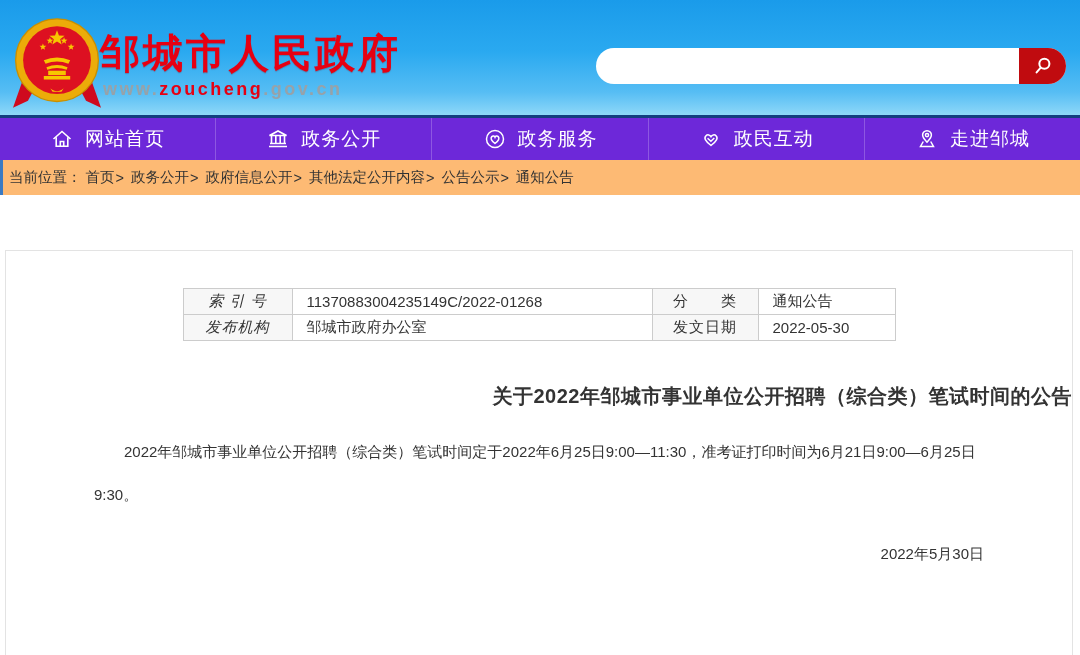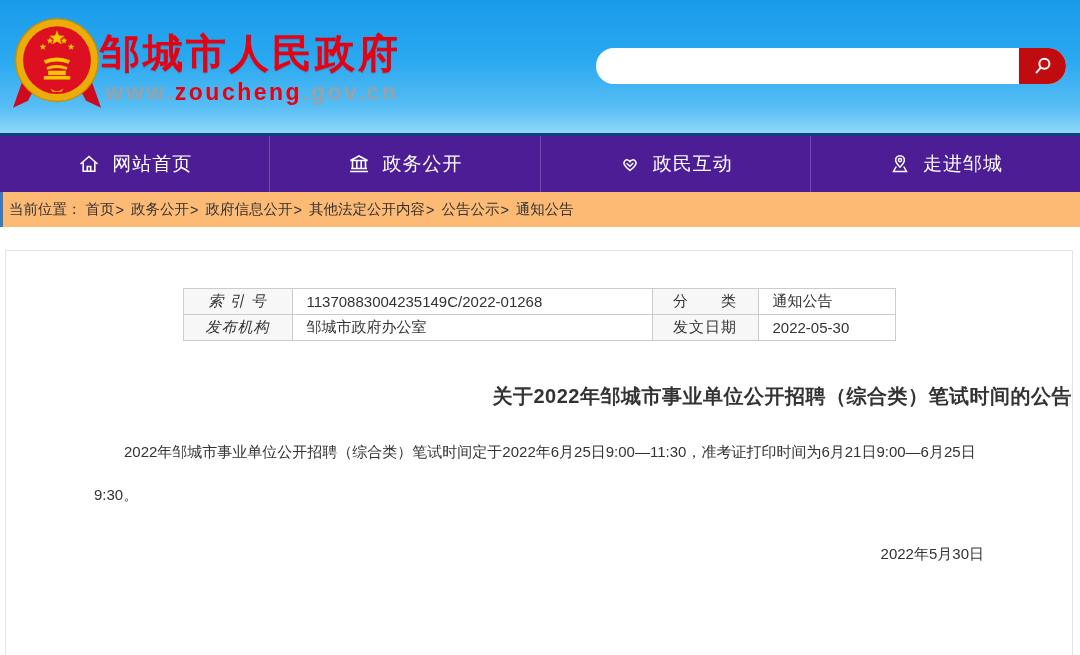--- a/index.html
+++ b/index.html
@@ -7,34 +7,34 @@
   body {
     font-family: "Liberation Sans", "DejaVu Sans", sans-serif;
     background: #ffffff;
     color: #333;
     position: relative;
   }
 
   
   .site-header {
     position: relative;
-    height: 133px;
+    height: 115px;
     background: linear-gradient(180deg, #1a9bea 0%, #2aa9f0 45%, #56bdf4 80%, #8ed8f8 100%);
     overflow: hidden;
   }
   .emblem { position: absolute; left: 13px; top: 13px; width: 88px; height: 104px; }
   .brand { position: absolute; left: 100px; top: 30px; }
   .site-title {
     font-size: 40px; font-weight: 700; color: #e60012;
     letter-spacing: 3px; line-height: 46px;
     text-shadow: 0 1px 1px rgba(120,0,0,0.25);
   }
   .site-url {
     margin-top: 3px; margin-left: 3px;
-    font-size: 23px; letter-spacing: 2.5px; color: #97a2a9; font-weight: 700; text-align: center;
+    font-size: 18px; letter-spacing: 2.5px; color: #97a2a9; font-weight: 700;
   }
   .site-url .url-red { color: #e60012; }
 
   .search {
     position: absolute; right: 14px; top: 48px;
     width: 470px; height: 36px;
     background: #ffffff; border-radius: 18px;
   }
   .search-input {
     position: absolute; left: 0; top: 0; width: calc(100% - 56px); height: 36px;
@@ -42,22 +42,22 @@
     border-radius: 18px 0 0 18px; padding: 0 16px; font-size: 15px; color: #333;
   }
   .search-btn {
     position: absolute; right: 0; top: 0; width: 47px; height: 36px;
     background: #c00b0f; border: none; border-radius: 0 18px 18px 0;
     cursor: pointer; display: flex; align-items: center; justify-content: center;
   }
 
   
   .main-nav {
-    height: 59px;
-    background: #4c1d95;
+    height: 45px;
+    background: #6d28d9;
     border-top: 3px solid #123f80;
     display: flex;
   }
   .nav-item {
     flex: 1 1 0;
     display: flex; align-items: center; justify-content: center; gap: 11px;
     color: #fff; font-size: 19px; letter-spacing: 1px;
     text-decoration: none; cursor: pointer;
     border-right: 1px solid rgba(255,255,255,0.22);
   }
@@ -182,20 +182,27 @@
     <a class="nav-item">
       <svg width="24" height="24" viewBox="0 0 24 24" fill="none" stroke="#fff" stroke-width="1.6">
         <path d="M3.5 8.5 L12 4 L20.5 8.5 Z"></path>
         <path d="M5.5 8.5 V16.5 M9.8 8.5 V16.5 M14.2 8.5 V16.5 M18.5 8.5 V16.5"></path>
         <path d="M4 16.5 H20 M3 19.5 H21"></path>
       </svg>
       <span>政务公开</span>
     </a>
     <a class="nav-item">
       <svg width="24" height="24" viewBox="0 0 24 24" fill="none" stroke="#fff" stroke-width="1.5">
+        <circle cx="12" cy="12" r="8.5"></circle>
+        <path d="M12 16.5 C8.3 13.8 7.2 11.2 8.8 9.6 C10 8.4 11.5 9 12 10.2 C12.5 9 14 8.4 15.2 9.6 C16.8 11.2 15.7 13.8 12 16.5 Z"></path>
+      </svg>
+      <span>政务服务</span>
+    </a>
+    <a class="nav-item">
+      <svg width="24" height="24" viewBox="0 0 24 24" fill="none" stroke="#fff" stroke-width="1.5">
         <path d="M12 18.5 C6.3 14.3 4.8 11 6.8 8.9 C8.4 7.2 11 7.7 12 9.6 C13 7.7 15.6 7.2 17.2 8.9 C19.2 11 17.7 14.3 12 18.5 Z"></path>
         <path d="M8.6 11.3 L11.9 14.2 L15.3 11"></path>
       </svg>
       <span>政民互动</span>
     </a>
     <a class="nav-item">
       <svg width="24" height="24" viewBox="0 0 24 24" fill="none" stroke="#fff" stroke-width="1.5">
         <path d="M8.3 14.5 L5.5 19.5 H18.5 L15.7 14.5"></path>
         <path d="M12 3.8 C9.3 3.8 7.6 5.8 7.6 8.1 C7.6 10.8 12 15.2 12 15.2 C12 15.2 16.4 10.8 16.4 8.1 C16.4 5.8 14.7 3.8 12 3.8 Z"></path>
         <circle cx="12" cy="8.1" r="1.6"></circle>

